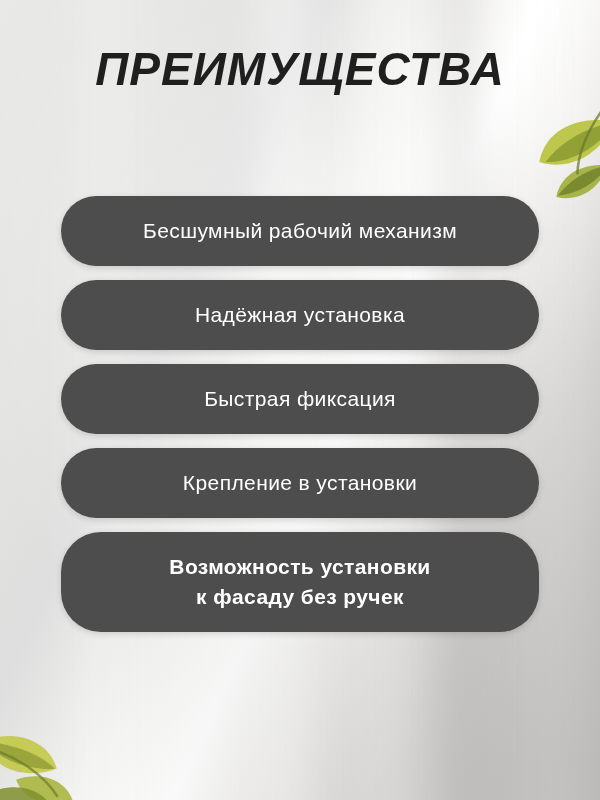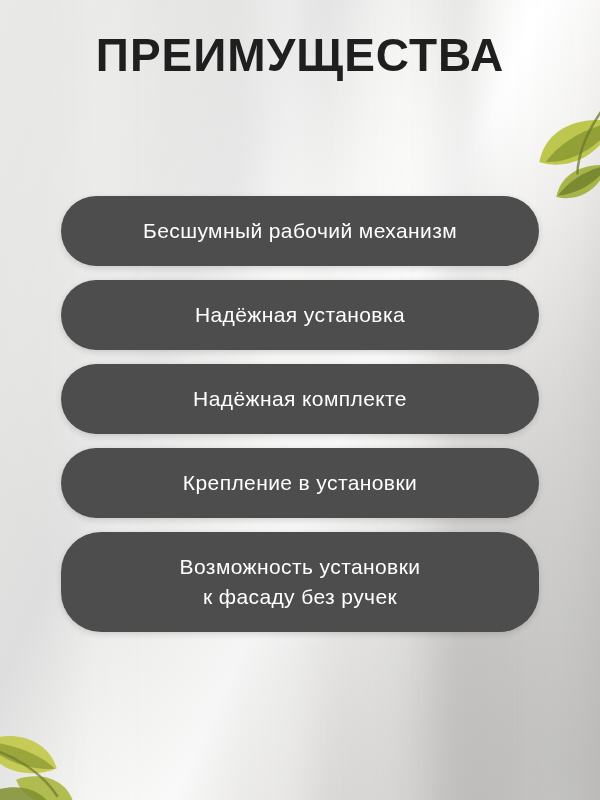--- a/index.html
+++ b/index.html
@@ -43,29 +43,30 @@
   
   .leaves {
     position: absolute;
     pointer-events: none;
   }
   .leaves.top-right { right: -10px; top: 95px; }
   .leaves.bottom-left { left: -18px; bottom: -10px; }
 
   .title {
     position: absolute;
-    top: 28px;
+    top: 42px;
     left: 0;
     width: 600px;
     text-align: center;
     font-size: 46px;
     line-height: 54px;
     font-weight: bold;
     letter-spacing: 1px;
     color: #1f1f1f;
+    font-style: italic;
   }
 
   .pill-list {
     position: absolute;
     top: 196px;
     left: 0;
     width: 600px;
     display: flex;
     flex-direction: column;
     align-items: center;
@@ -83,20 +84,21 @@
     justify-content: center;
     text-align: center;
     font-size: 21px;
     line-height: 30px;
     letter-spacing: 0.4px;
     padding: 10px 26px;
     box-shadow: 0 2px 6px rgba(0,0,0,0.14);
   }
   .pill.two-line {
     min-height: 100px;
+    font-weight: bold;
   }
   .pill-text {
     white-space: pre-line;
   }
 </style>
 </head>
 <body>
 
 <div class="canvas">
 
@@ -134,21 +136,21 @@
   <div class="title">ПРЕИМУЩЕСТВА</div>
 
   <div class="pill-list">
     <div class="pill">
       <span class="pill-text">Бесшумный рабочий механизм</span>
     </div>
     <div class="pill">
       <span class="pill-text">Надёжная установка</span>
     </div>
     <div class="pill">
-      <span class="pill-text">Надёжная комплекте</span>
+      <span class="pill-text">Быстрая фиксация</span>
     </div>
     <div class="pill">
       <span class="pill-text">Крепление в установки</span>
     </div>
     <div class="pill two-line">
       <span class="pill-text">Возможность установки
 к фасаду без ручек</span>
     </div>
   </div>
 

